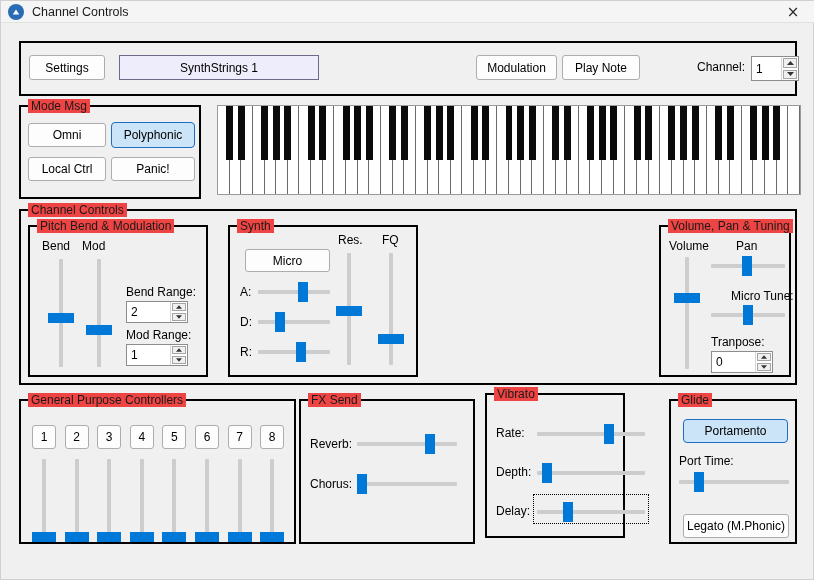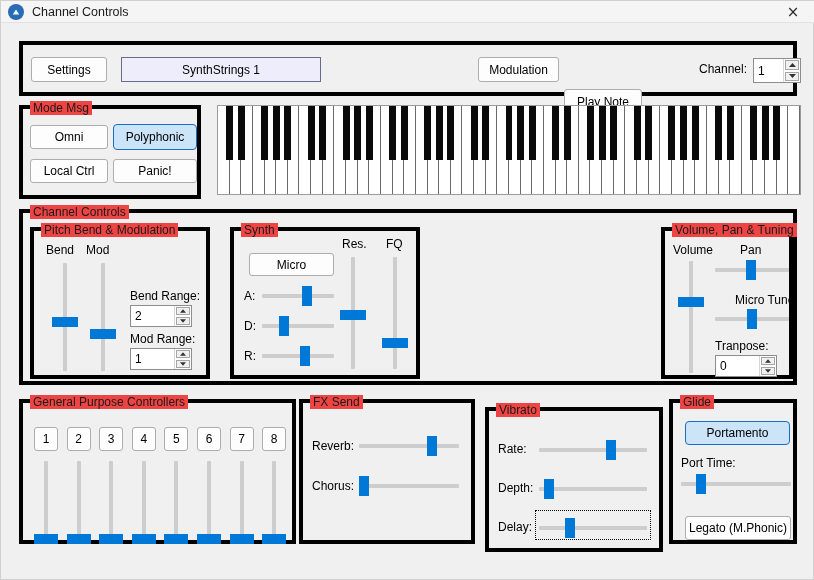--- a/index.html
+++ b/index.html
@@ -65,21 +65,21 @@
   }
   .patchbox {
     background: #eeedfb;
     border: 1px solid #6a6a8a;
     font-size: 12px;
     display: flex; align-items: center; justify-content: center;
   }
 
   .group {
     position: absolute;
-    border: 4px solid #000000;
+    border: 2px solid #000000;
     background: transparent;
   }
   .group > .glabel {
     position: absolute;
     top: -8px; left: 7px;
     background: #ef4444;
     padding: 0 3px;
     font-size: 12px;
     color: #1a1a1a;
     white-space: nowrap;
@@ -180,21 +180,21 @@
       </svg>
     </div>
     <div id="title-text">Channel Controls</div>
     <div id="close-btn">×</div>
   </div>
 
   <div class="group" style="left:18px; top:40px; width:778px; height:55px;">
     <div class="btn" style="position:absolute; left:8px; top:12px; width:76px; height:25px;">Settings</div>
     <div class="patchbox" style="position:absolute; left:98px; top:12px; width:200px; height:25px;">SynthStrings 1</div>
     <div class="btn" style="position:absolute; left:455px; top:12px; width:81px; height:25px;">Modulation</div>
-    <div class="btn" style="position:absolute; left:541px; top:12px; width:78px; height:25px;margin-top:32px;">Play Note</div>
+    <div class="btn" style="position:absolute; left:541px; top:12px; width:78px; height:25px;">Play Note</div>
     <div class="lbl" style="left:676px; top:17px;">Channel:</div>
     <div class="spin" style="left:730px; top:13px; width:48px; height:25px;">
       <div class="sval">1</div>
       <div class="sbtns">
         <div class="sbtn">
           <svg width="7" height="4" viewBox="0 0 7 4">
               <polygon points="3.5,0 7,4 0,4" fill="#333"></polygon>
             </svg>
         </div>
         <div class="sbtn">
@@ -485,21 +485,21 @@
       <div class="track"></div>
       <div class="thumb" style="left: 73%;"></div>
     </div>
     <div class="lbl" style="left:9px; top:76px;">Chorus:</div>
     <div class="hslider" style="left:56px; top:72px; width:100px; height:22px;">
       <div class="track"></div>
       <div class="thumb" style="left: 5%;"></div>
     </div>
   </div>
 
-  <div class="group" style="left:484px; top:406px; width:178px; height:145px;">
+  <div class="group" style="left:484px; top:392px; width:140px; height:145px;">
     <span class="glabel">Vibrato</span>
     <div class="lbl" style="left:9px; top:31px;">Rate:</div>
     <div class="hslider" style="left:50px; top:28px; width:108px; height:22px;">
       <div class="track"></div>
       <div class="thumb" style="left: 67%;"></div>
     </div>
 
     <div class="lbl" style="left:9px; top:70px;">Depth:</div>
     <div class="hslider" style="left:50px; top:67px; width:108px; height:22px;">
       <div class="track"></div>

